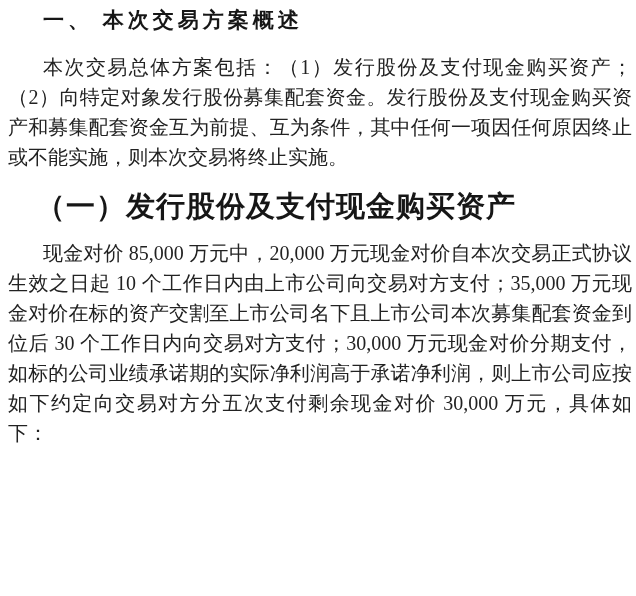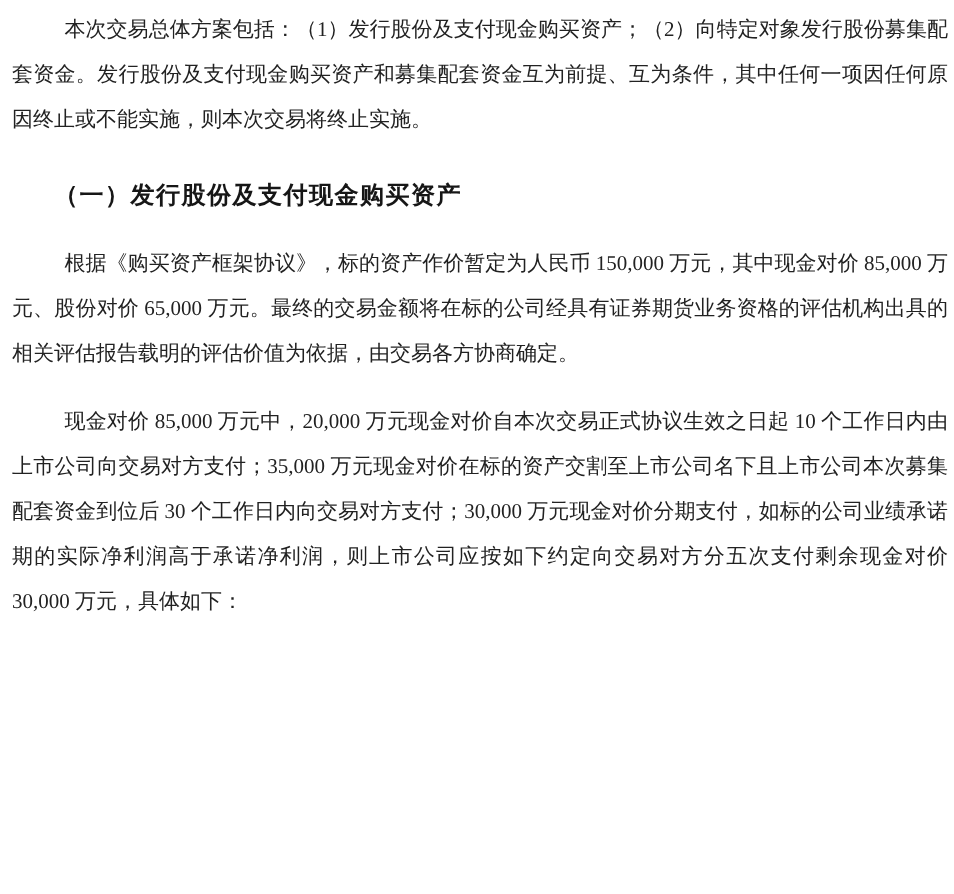--- a/index.html
+++ b/index.html
@@ -22,47 +22,47 @@
     line-height: 28px;
     letter-spacing: 4px;
     color: #161616;
     margin: 0 0 18px 0;
     text-indent: 35px;
     white-space: pre;
   }
   h2.sub-heading {
     font-family: "Liberation Sans", "DejaVu Sans", sans-serif;
     font-weight: bold;
-    font-size: 16px;
+    font-size: 29px;
     line-height: 27px;
     letter-spacing: 1px;
     color: #161616;
     margin: 21px 0 18px 0;
     text-indent: 28px;
   }
   p.body-para {
     font-family: "Liberation Serif", "DejaVu Serif", serif;
-    font-size: 14px;
+    font-size: 20px;
     line-height: 30px;
     color: #222222;
     margin: 15px 0 0 0;
     text-align: justify;
     text-justify: inter-character;
     text-indent: 35px;
   }
   p.body-para.first {
     margin-top: 0;
   }
 </style>
 </head>
 <body>
 
 <main class="doc">
+  <h1 class="sec-heading">一、 本次交易方案概述</h1>
 
   <p class="body-para first">本次交易总体方案包括：（1）发行股份及支付现金购买资产；（2）向特定对象发行股份募集配套资金。发行股份及支付现金购买资产和募集配套资金互为前提、互为条件，其中任何一项因任何原因终止或不能实施，则本次交易将终止实施。</p>
 
   <h2 class="sub-heading">（一）发行股份及支付现金购买资产</h2>
 
 
-  <p class="body-para">根据《购买资产框架协议》，标的资产作价暂定为人民币 150,000 万元，其中现金对价 85,000 万元、股份对价 65,000 万元。最终的交易金额将在标的公司经具有证券期货业务资格的评估机构出具的相关评估报告载明的评估价值为依据，由交易各方协商确定。</p>
 
   <p class="body-para">现金对价 85,000 万元中，20,000 万元现金对价自本次交易正式协议生效之日起 10 个工作日内由上市公司向交易对方支付；35,000 万元现金对价在标的资产交割至上市公司名下且上市公司本次募集配套资金到位后 30 个工作日内向交易对方支付；30,000 万元现金对价分期支付，如标的公司业绩承诺期的实际净利润高于承诺净利润，则上市公司应按如下约定向交易对方分五次支付剩余现金对价 30,000 万元，具体如下：</p>
 </main>
 
 </body></html>

